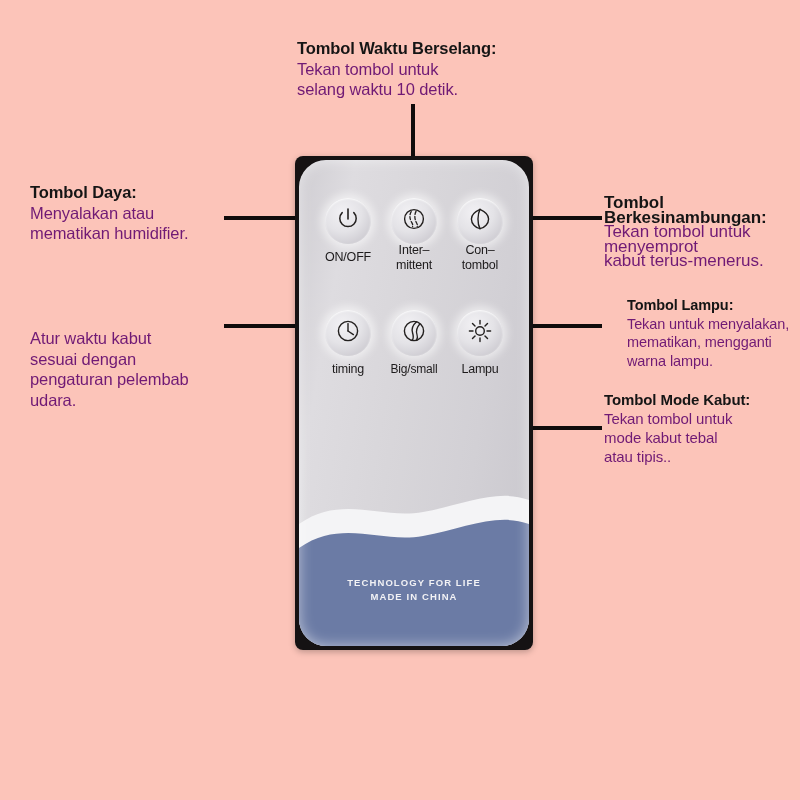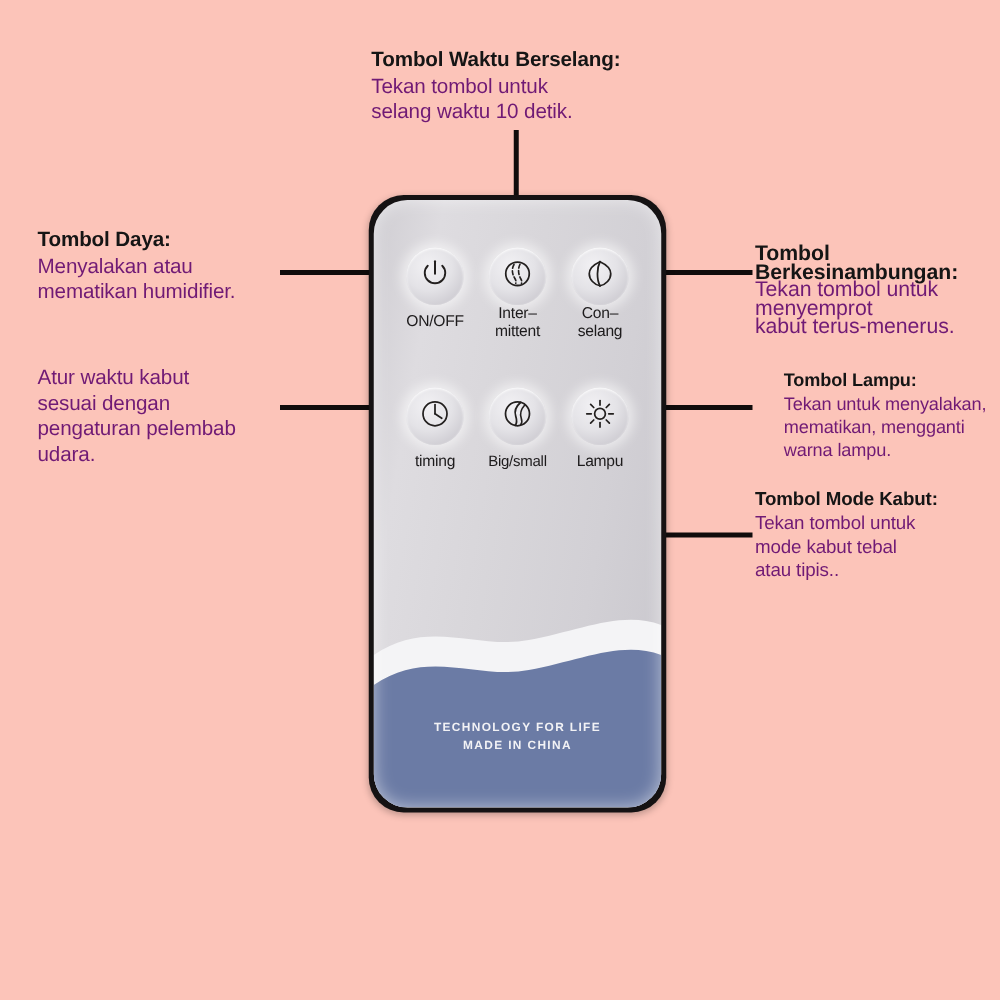--- a/index.html
+++ b/index.html
@@ -30,21 +30,21 @@
   .l-power{left:212px;top:216px;width:108px;height:4px;}
   .l-timing{left:212px;top:324px;width:108px;height:4px;}
   .l-cont{left:487px;top:216px;width:103px;height:4px;}
   .l-light{left:492px;top:324px;width:98px;height:4px;}
   .l-mist-v{left:398px;top:385px;width:4px;height:45px;}
   .l-mist-h{left:398px;top:426px;width:192px;height:4px;}
 
   
   #remote{
     position:absolute;left:283px;top:156px;width:238px;height:494px;
-    border-radius:28px;
+    border-radius:8px;
     background:#151213;
     padding:4px;
     box-sizing:border-box;
     box-shadow:0 2px 6px rgba(0,0,0,.25);
   }
   #face{
     position:relative;width:100%;height:100%;border-radius:27px;
     overflow:hidden;
     background:
       linear-gradient(100deg,#cfcdd2 0%,#dedce0 18%,#d8d6da 45%,#d2d0d5 72%,#c9c7cd 100%);
@@ -112,21 +112,21 @@
 selang waktu 10 detik.</span>
   </div>
 
   <div class="ann ann-power">
     <span class="t">Tombol Daya:</span>
     <span class="d" style="white-space: pre-line;">Menyalakan atau
 mematikan humidifier.</span>
   </div>
 
   <div class="ann ann-timing">
-    <span class="d" style="white-space: pre-line;">Atur waktu kabut
+    <span class="d" style="white-space: pre-line; margin-top: 36px;">Atur waktu kabut
 sesuai dengan
 pengaturan pelembab
 udara.</span>
   </div>
 
   <div class="ann ann-cont">
     <span class="t">Tombol Berkesinambungan:</span>
     <span class="d" style="white-space: pre-line;">Tekan tombol untuk menyemprot
 kabut terus-menerus.</span>
   </div>
@@ -213,21 +213,21 @@
               <line x1="10" y1="20" x2="7.5" y2="22.5"></line>
             </g>
           </svg>
         </span>
       </div>
 
       <div class="lbl t1">ON/OFF</div>
       <div class="lbl t2" style="white-space: pre-line;">Inter–
 mittent</div>
       <div class="lbl t3" style="white-space: pre-line;">Con–
-selang</div>
+tombol</div>
       <div class="lbl t4">timing</div>
       <div class="lbl t5 small">Big/small</div>
       <div class="lbl t6">Lampu</div>
 
       <div id="brand">
         <div>TECHNOLOGY FOR LIFE</div>
         <div>MADE IN CHINA</div>
       </div>
 
     </div>

